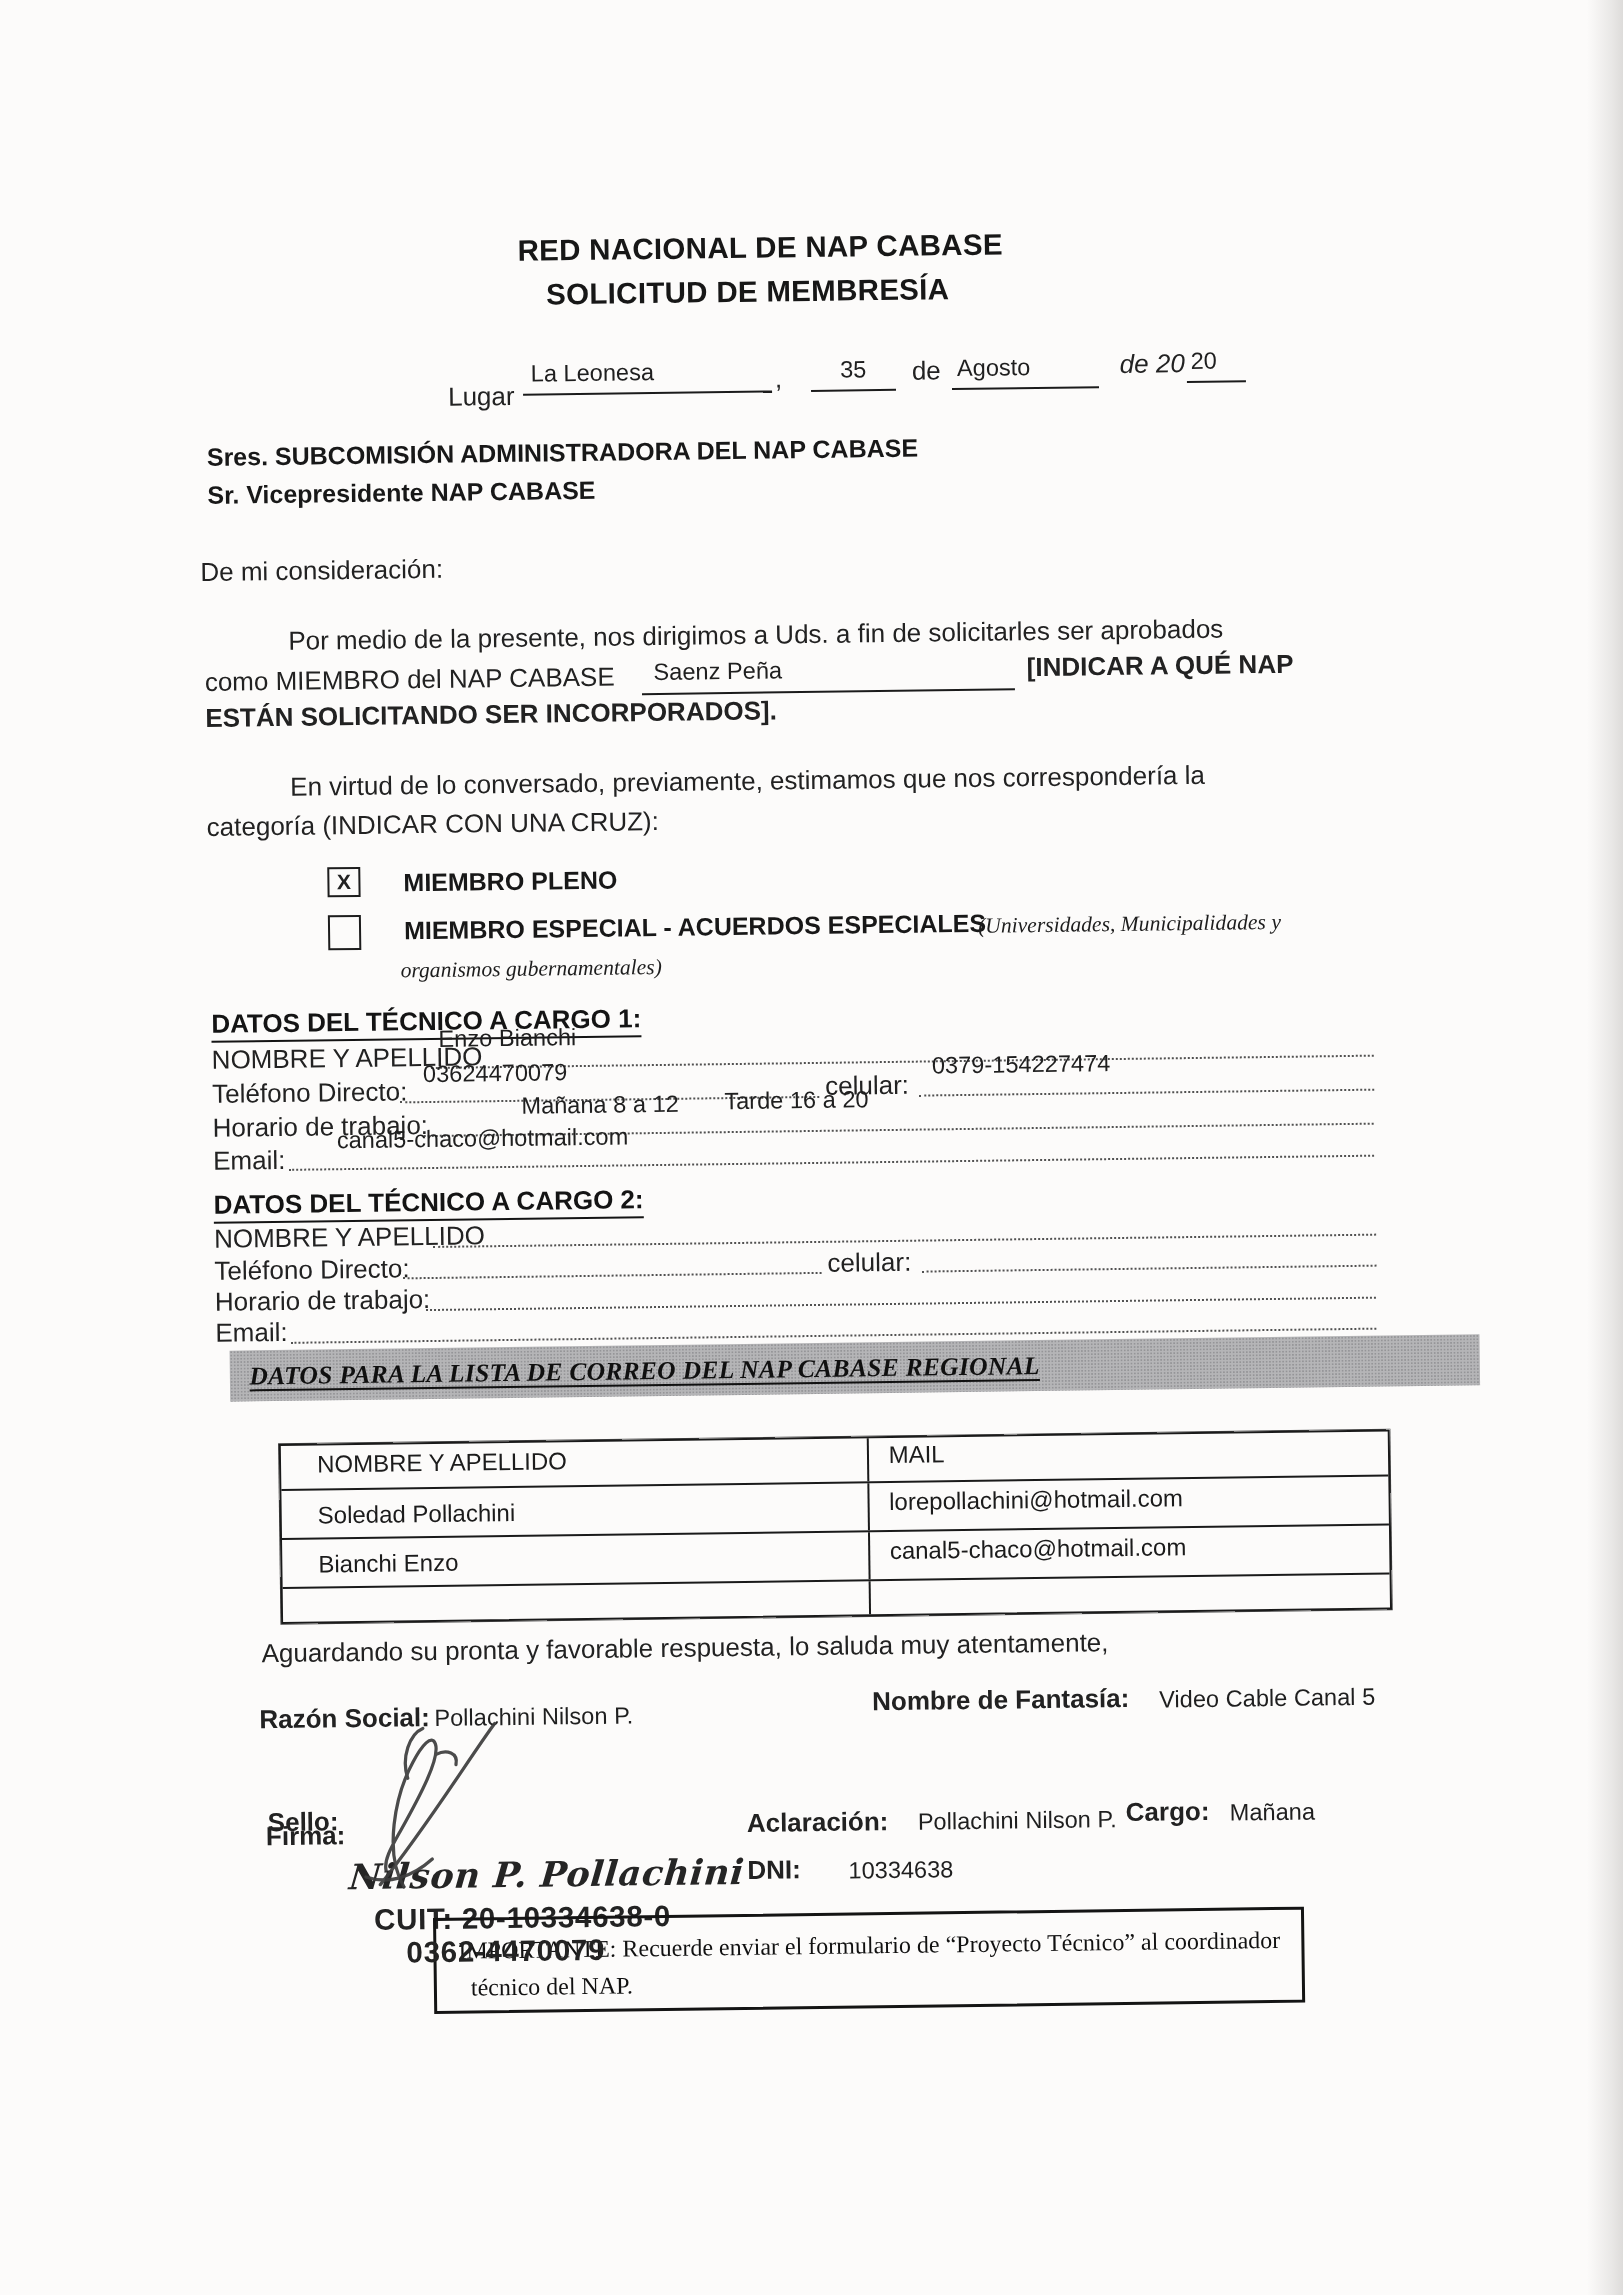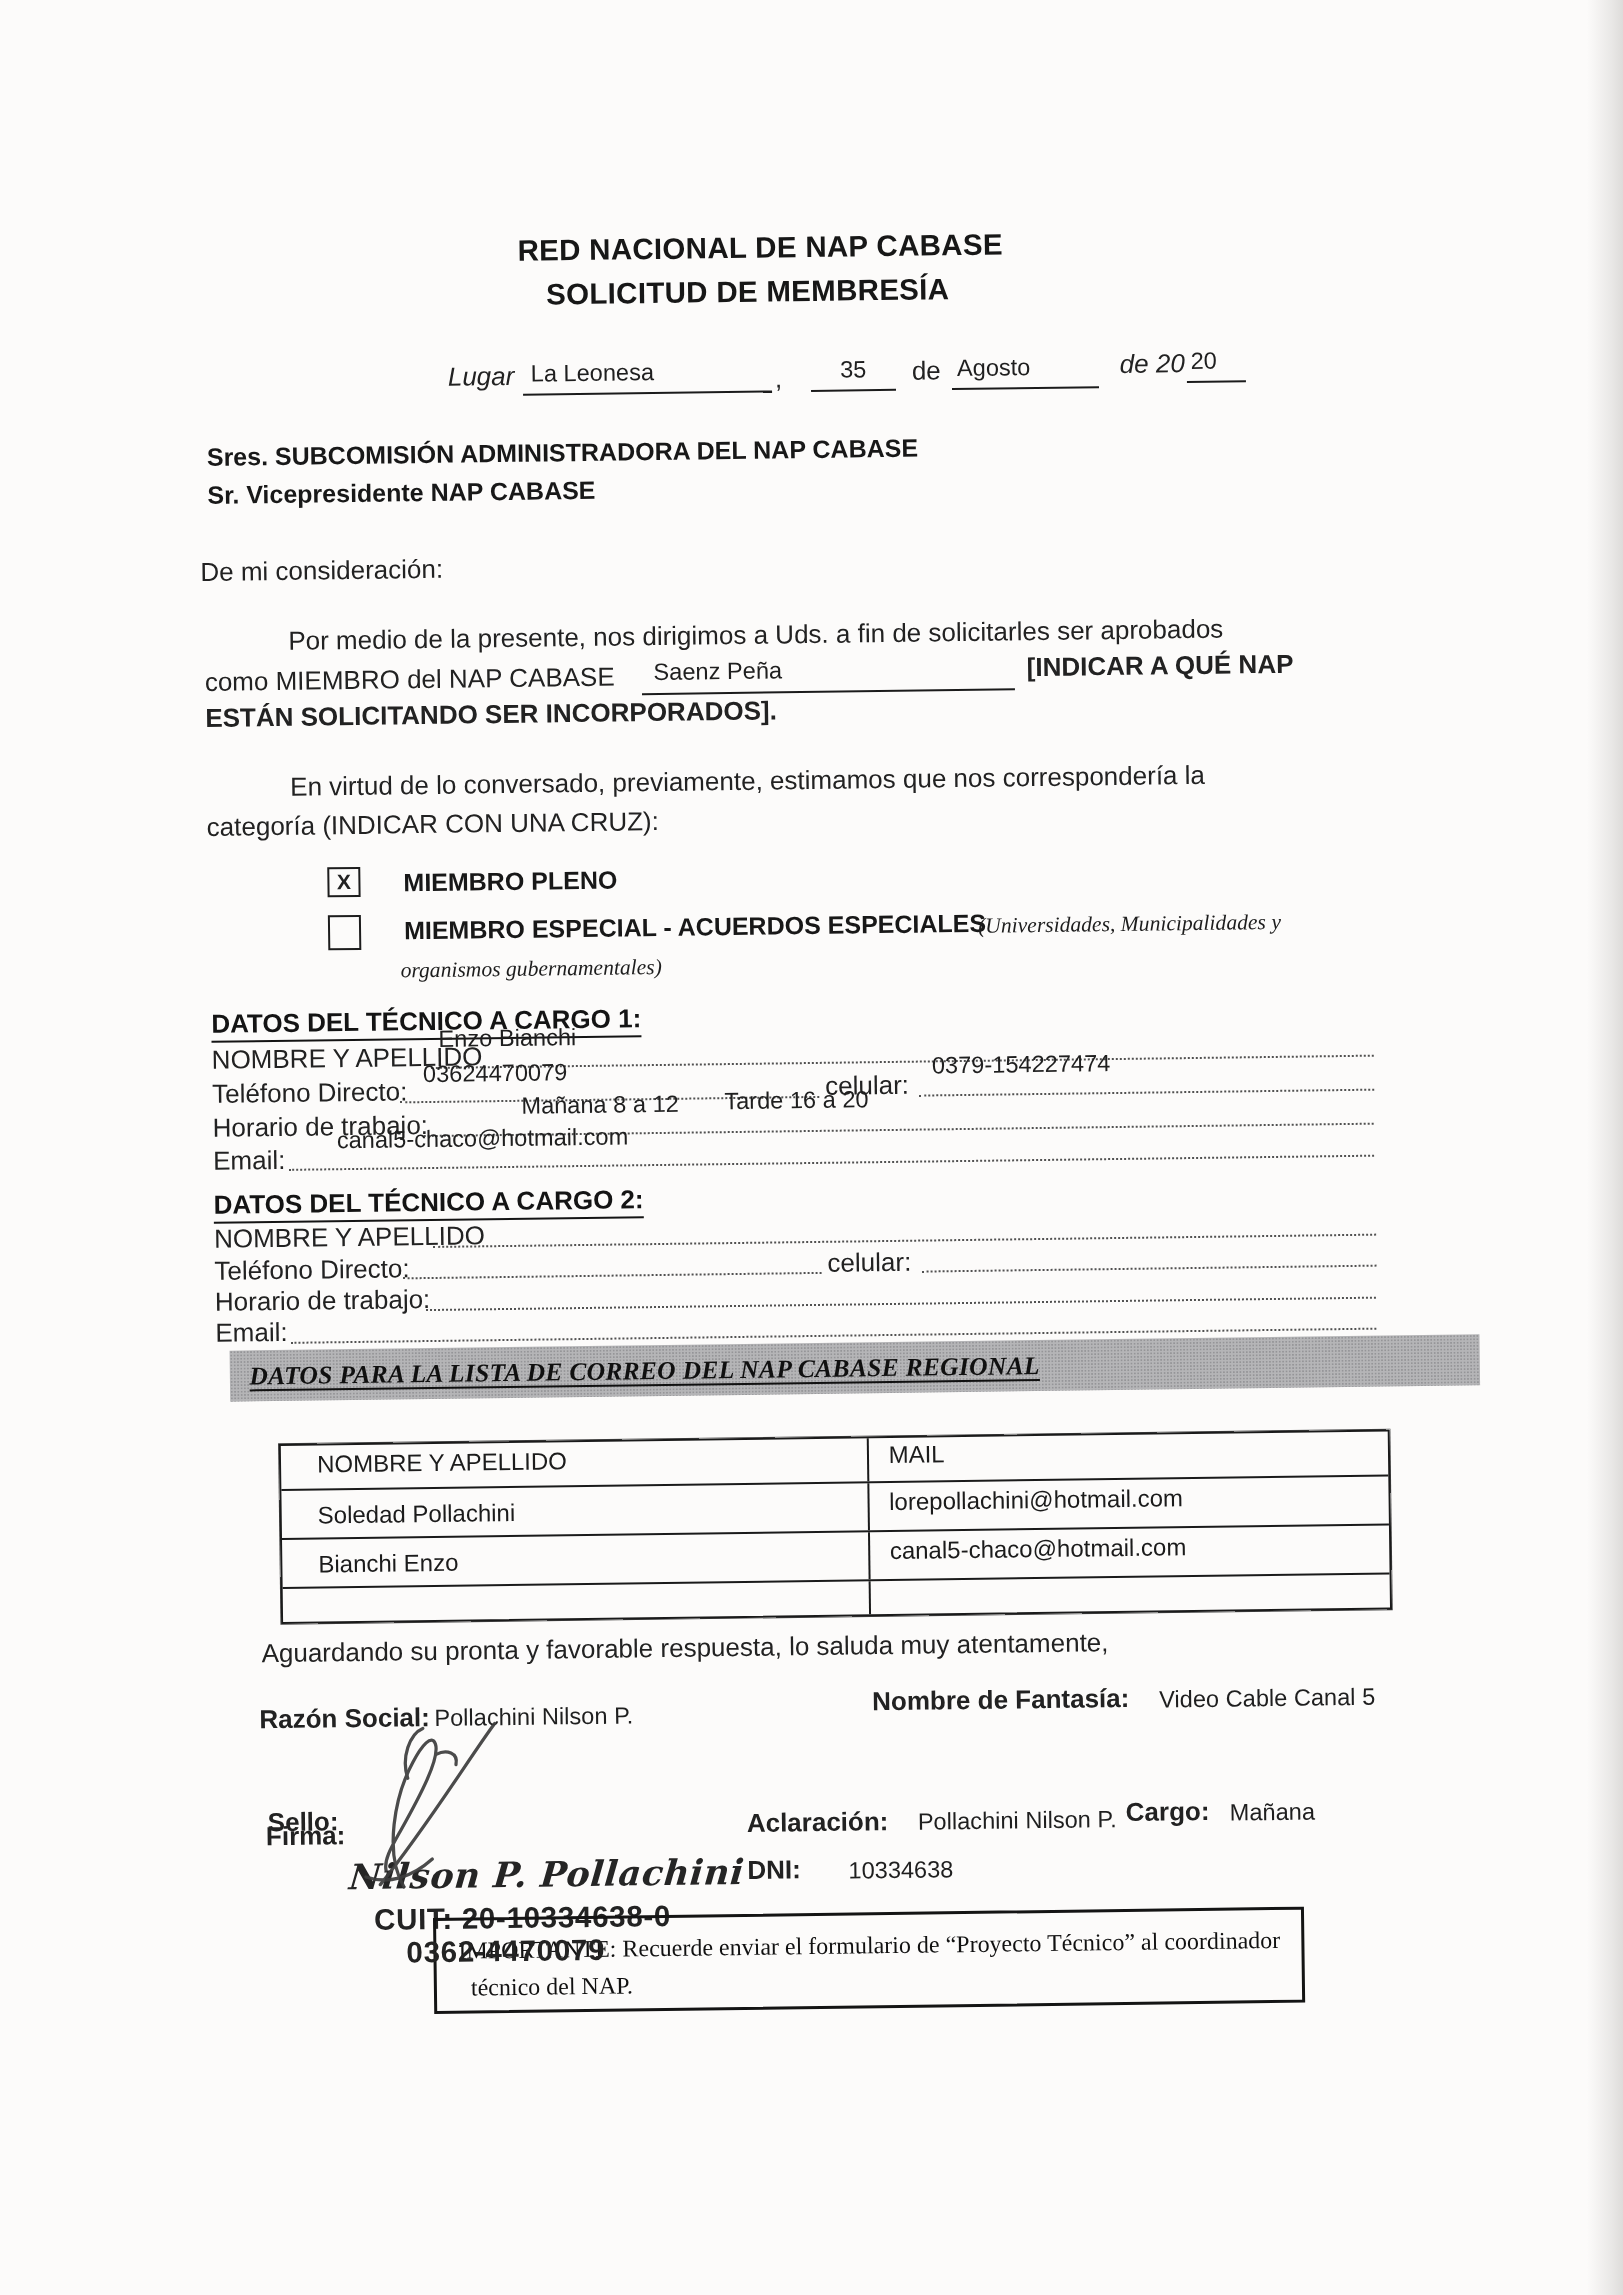--- a/index.html
+++ b/index.html
@@ -44,21 +44,21 @@
 </style>
 </head>
 <body>
 
 <div class="page">
  <div class="tilt">
 
   <div class="abs t-title" style="left:340px;top:230px;width:864px;text-align:center;">RED NACIONAL DE NAP CABASE</div>
   <div class="abs t-title" style="left:340px;top:274px;width:838px;text-align:center;">SOLICITUD DE MEMBRESÍA</div>
 
-  <span class="abs t-body" style="left:458px;top:357px;font-style:italic;">Lugar</span>
+  <span class="abs t-body" style="left:458px;top:377px;">Lugar</span>
   <span class="abs underseg" style="left:533px;top:357px;width:249px;height:33px;">
     <span class="t-fill" style="padding-left:7.9px;">La Leonesa</span>
   </span>
   <span class="abs t-body" style="left:785px;top:363px;">,</span>
   <span class="abs underseg" style="left:821px;top:357px;width:85px;height:33px;text-align:center;">
     <span class="t-fill">35</span>
   </span>
   <span class="abs t-body" style="left:922px;top:357px;">de</span>
   <span class="abs underseg" style="left:962px;top:357px;width:147px;height:33px;">
     <span class="t-fill" style="padding-left:5.2px;">Agosto</span>

